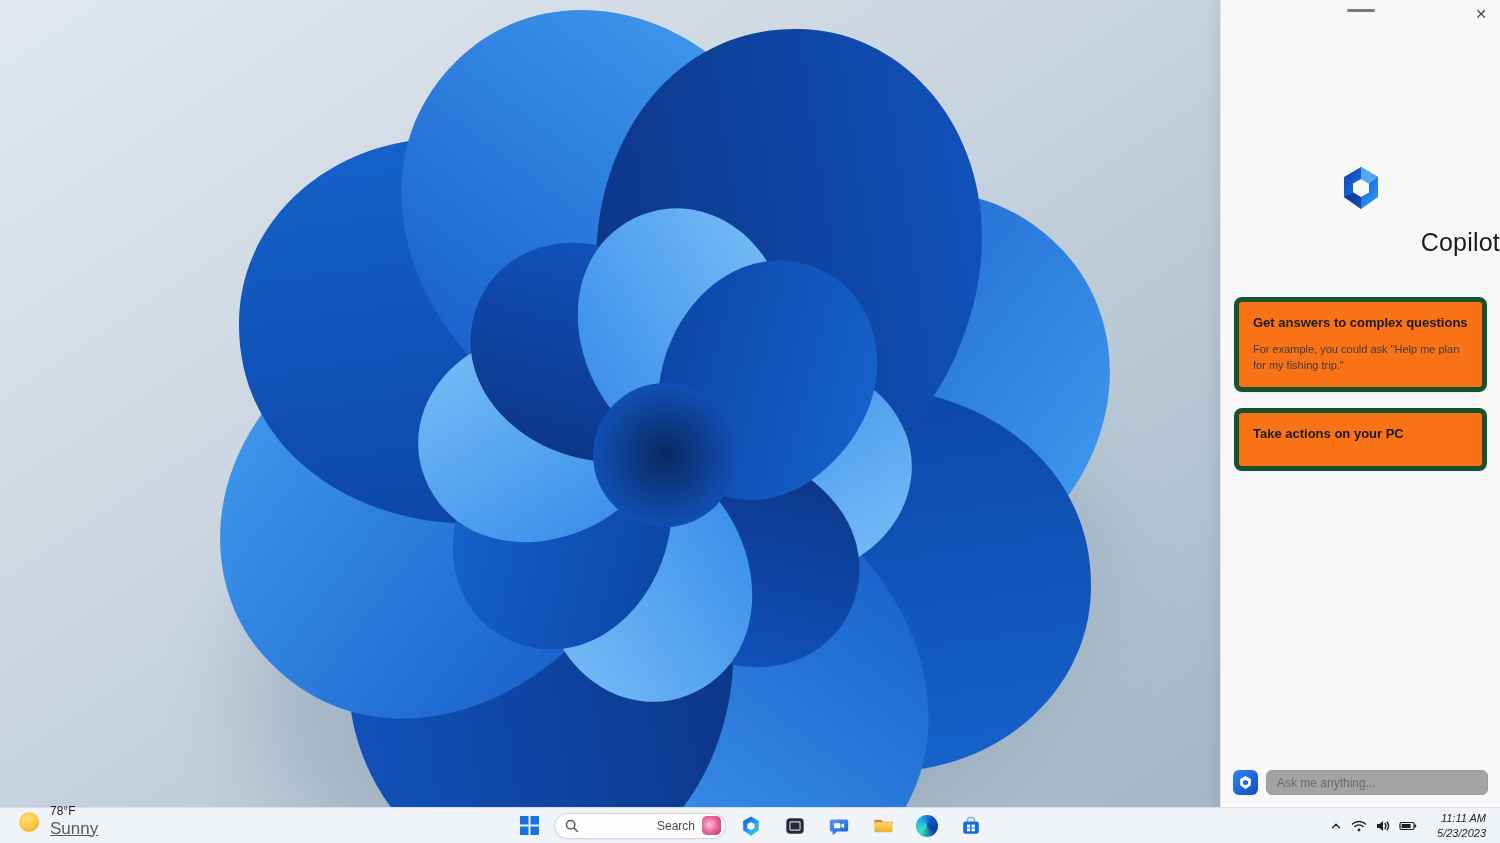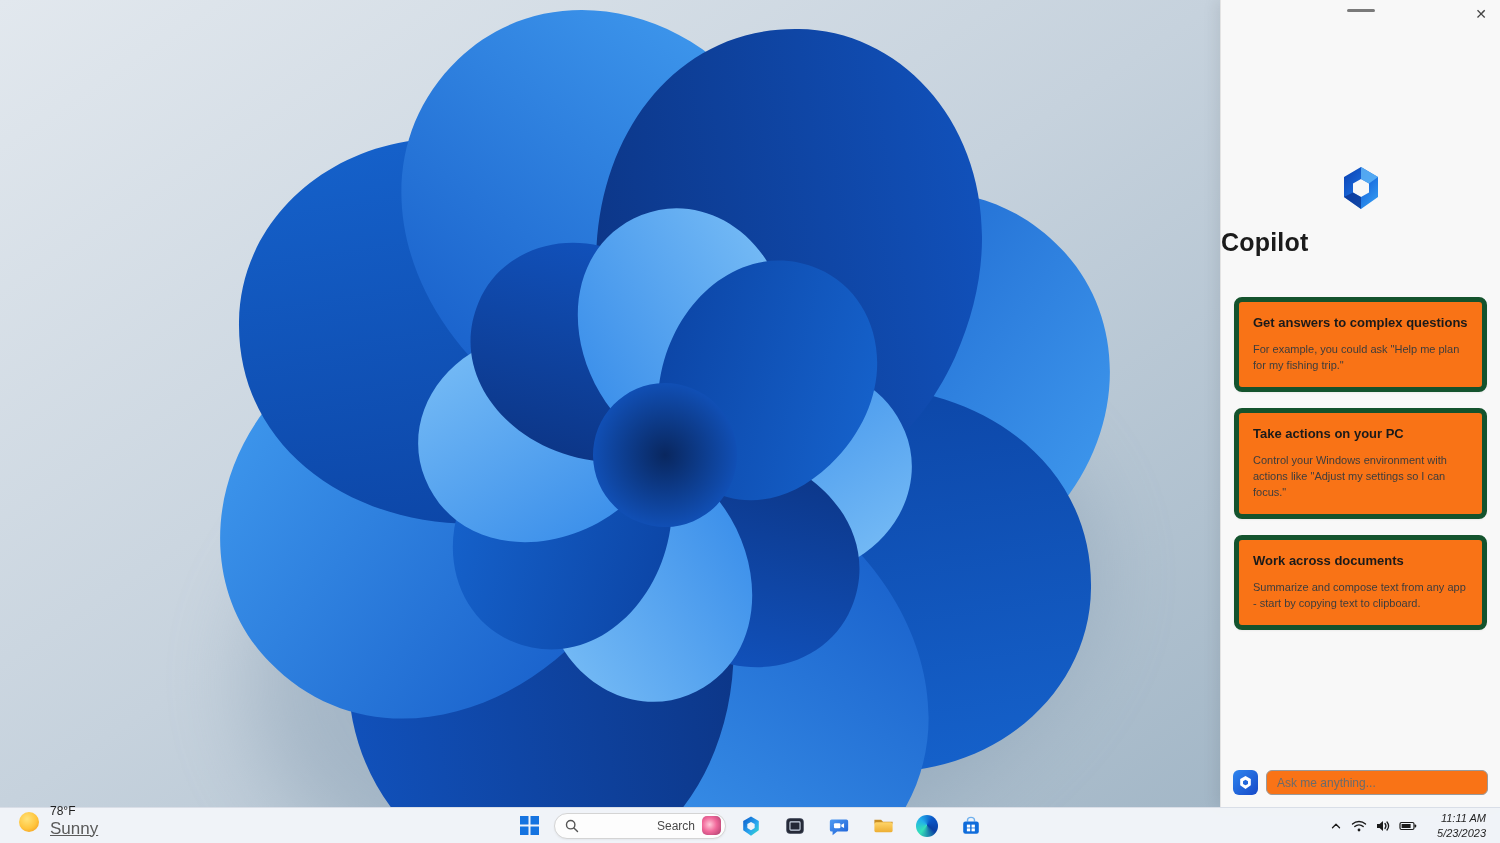--- a/index.html
+++ b/index.html
@@ -13,36 +13,36 @@
   
   .copilot-panel { position:absolute; top:0; right:0; width:280px; height:807px;
     background:#f8f8f8; border-left:1px solid #e3e3e3; box-shadow:-4px 0 14px rgba(0,0,0,.08); }
   .panel-handle { position:absolute; top:9px; left:50%; transform:translateX(-50%);
     width:28px; height:3px; border-radius:2px; background:#7a7a7a; cursor:grab; }
   .panel-close { position:absolute; top:2px; right:6px; width:26px; height:24px;
     display:flex; align-items:center; justify-content:center; font-size:14px; color:#444;
     border-radius:4px; cursor:pointer; }
 
   .copilot-logo { display:block; margin:164px auto 0; width:48px; height:48px; }
-  .copilot-title { text-align:left; margin-top:16px; font-size:25px; font-weight:700; color:#1b1b1b; letter-spacing:.2px; }
+  .copilot-title { text-align:right; margin-top:16px; font-size:25px; font-weight:400; color:#1b1b1b; letter-spacing:.2px; }
 
   .cards { margin-top:40px; padding:0 13px; display:flex; flex-direction:column; gap:16px; }
   .card { background:#f97316; border:5px solid #14532d; border-radius:8px; padding:13px 14px;
     box-shadow:0 1px 2px rgba(0,0,0,.05); }
   .card h3 { font-size:13px; font-weight:700; color:#1a1a1a; margin-bottom:12px; }
   .card p  { font-size:11px; color:#3d3d3d; line-height:1.45; }
 
   .disclaimer { margin-top:26px; padding:0 28px; text-align:center; font-size:11.5px;
     line-height:1.35; color:#64748b; }
   .disclaimer a { color:#2563eb; text-decoration:none; cursor:pointer; }
 
   .input-row { position:absolute; left:12px; right:12px; bottom:12px; display:flex; align-items:center; gap:8px; }
   .copilot-badge { width:25px; height:25px; border-radius:6px; flex:0 0 auto;
     background:linear-gradient(135deg,#2f86ef,#1649c8); display:flex; align-items:center; justify-content:center; }
-  .ask-input { flex:1; height:25px; border:1px solid #9a9a9a; border-radius:6px; background:#f97316;
+  .ask-input { flex:1; height:25px; border:1px solid #9a9a9a; border-radius:6px; background:#a3a3a3;
     padding:0 10px; font-size:12px; color:#333; font-family:"Liberation Sans", sans-serif; outline:none; }
   .ask-input::placeholder { color:#6b6b6b; }
 
   
   .taskbar { position:absolute; left:0; right:0; bottom:0; height:36px;
     background:rgba(242,244,249,.95); border-top:1px solid #d9dee7; }
   .tb-left { position:absolute; left:10px; top:0; bottom:8px; display:flex; align-items:center; gap:8px;
     padding:0 6px; border-radius:4px; cursor:pointer; }
   .weather-text { display:flex; flex-direction:column; line-height:1.2; }
   .weather-temp { font-size:12px; color:#1f1f1f; }
@@ -155,25 +155,20 @@
 
   <h1 class="copilot-title">Copilot</h1>
 
   <div class="cards">
     <div class="card">
       <h3>Get answers to complex questions</h3>
       <p>For example, you could ask "Help me plan for my fishing trip."</p>
     </div>
     <div class="card">
       <h3>Take actions on your PC</h3>
-      <p>Control your Windows environment with actions like "Adjust my settings so I can focus."</p>
-    </div>
-    <div class="card">
-      <h3>Work across documents</h3>
-      <p>Summarize and compose text from any app - start by copying text to clipboard.</p>
     </div>
   </div>
 
 
   <div class="input-row">
     <div class="copilot-badge">
       <svg width="15" height="15" viewBox="0 0 48 48">
         <path fill-rule="evenodd" fill="#ffffff" d="M24 3 L41 13 V33 L24 45 L7 33 V13 Z M24 15 L32 19.6 V28.4 L24 33 L16 28.4 V19.6 Z"></path>
       </svg>
     </div>

